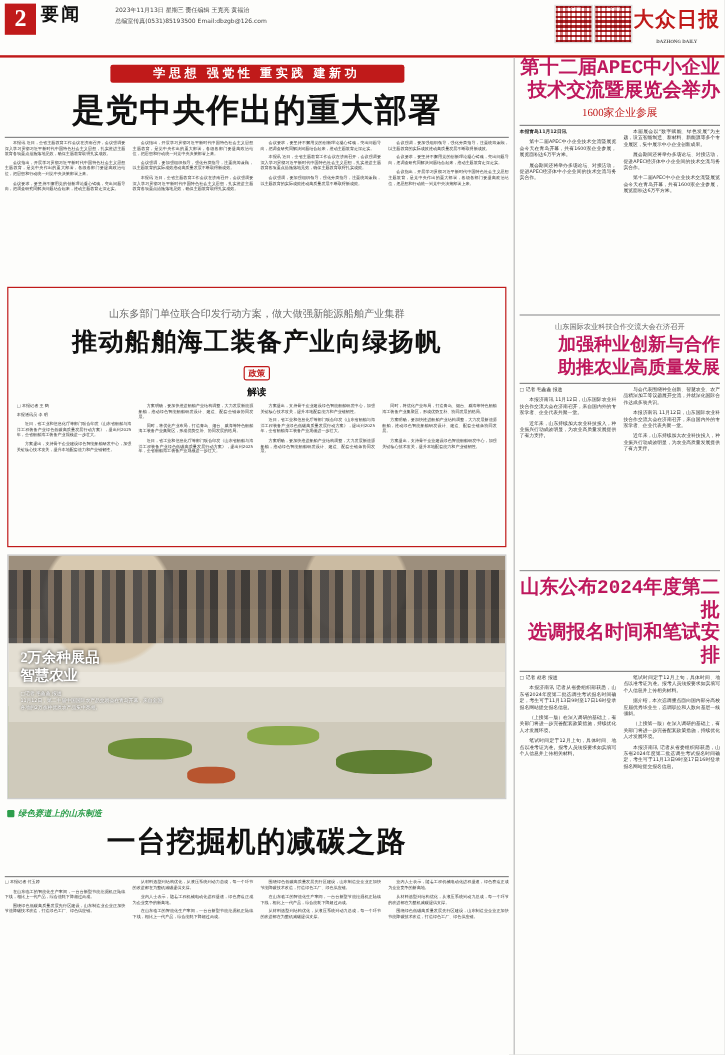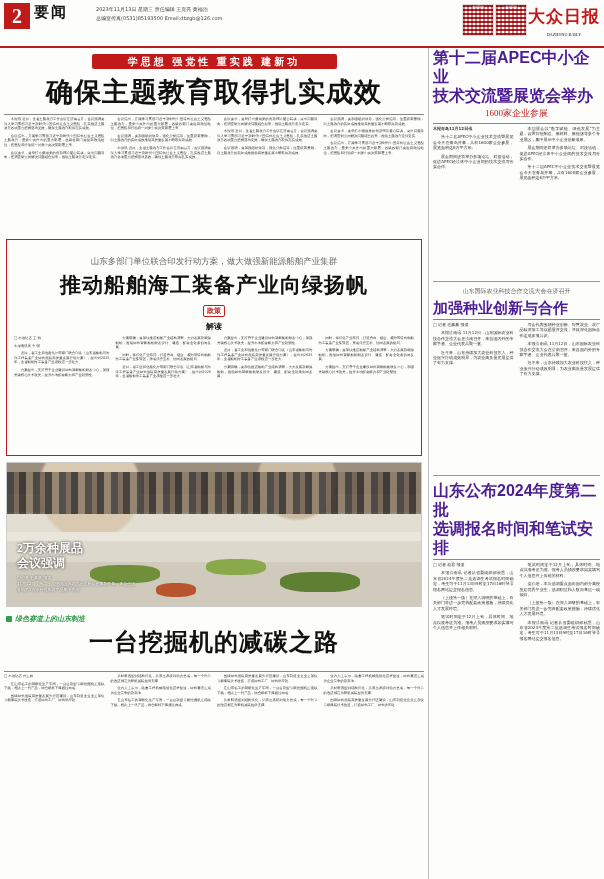--- a/index.html
+++ b/index.html
@@ -72,21 +72,21 @@
   .tag-row{display:flex;align-items:center;gap:4px;margin-bottom:4px;flex-direction:column;}
   .tag{
     border:1px solid #c01a1a;color:#c01a1a;font-size:7px;padding:0 3px;border-radius:2px;
     font-family:"Liberation Serif",serif;font-weight:bold;
   }
   .tag-text{font-size:8px;font-weight:bold;color:#111;font-family:"Liberation Serif",serif;}
 
   
   .photo-wrap{margin:6px 2px 0;position:relative;}
   .photo{
-    width:100%;height:145px;position:relative;overflow:hidden;border:1px solid #ccc;box-sizing:border-box;
+    width:100%;height:204px;position:relative;overflow:hidden;border:1px solid #ccc;box-sizing:border-box;
     background:
       radial-gradient(circle at 20% 18%, #d8c9b0 0 14%, transparent 15%),
       radial-gradient(circle at 70% 12%, #cbbba2 0 12%, transparent 13%),
       linear-gradient(#9d8f7d 0 22%, #b8a98f 22% 34%, #e3ded2 34% 48%, #c9d2a8 48% 62%, #9fb36b 62% 78%, #8ea85c 78% 100%);
   }
   .photo .crowd{position:absolute;top:6%;left:0;width:100%;height:30%;
     background:repeating-linear-gradient(90deg,#3c3a3a 0 7px,#6e5f52 7px 12px,#2f2d2c 12px 19px,#8b7a66 19px 26px);
     opacity:.85;}
   .photo .table{position:absolute;bottom:0;left:0;width:100%;height:52%;
     background:linear-gradient(#eae6dc 0 12%, #dcd8cc 12% 40%, #cfcabb 40% 100%);}
@@ -104,21 +104,21 @@
   .green-kicker{display:flex;align-items:center;gap:3px;margin:7px 0 2px 2px;}
   .green-dot{width:6px;height:6px;background:#2d9e4b;border-radius:1px;}
   .green-text{font-size:7px;color:#2d9e4b;font-weight:bold;font-family:"Liberation Serif",serif;font-style:italic;}
   .headline2{
     text-align:center;font-family:"Liberation Serif",serif;font-weight:bold;font-size:24px;color:#111;
     margin:2px 0 13px;letter-spacing:1px;
   }
 
   
   .r-head{
-    font-family:Liberation Sans, sans-serif;font-weight:bold;color:#4c1d95;text-align:left;line-height:19px;
+    font-family:Liberation Mono, monospace;font-weight:bold;color:#be185d;text-align:right;line-height:19px;
   }
   .r-h1{font-size:16px;}
   .r-h2{font-size:15px;}
   .r-sub{text-align:center;font-size:9px;color:#c01a1a;font-family:"Liberation Serif",serif;margin:2px 0 3px;}
   .r-kick{text-align:center;font-size:6px;color:#666;margin:3px 0 2px;}
   .hr-gray{border-top:1px solid #999;margin:5px 0;}
   .r-note{font-size:4px;color:#333;line-height:5.4px;text-align:justify;}
   .r-note p{margin:0 0 3px;text-indent:2em;}
 </style>
 </head>
@@ -145,21 +145,21 @@
         <small>DAZHONG DAILY</small>
       </div>
     </div>
   </div>
 
   <div class="body">
 
     <div class="left-col">
 
       <div class="banner">学思想 强党性 重实践 建新功</div>
-      <div class="headline1">确保主题教育取得扎实成效</div>
+      <div class="headline1">是党中央作出的重大部署</div>
       <div class="rule"></div>
 
       <div class="cols4 tcol" style="height:116px;overflow:hidden;">
         <div>
             <p>本报讯 近日，全省主题教育工作会议在济南召开，会议强调要深入学习贯彻习近平新时代中国特色社会主义思想，扎实推进主题教育各项重点措施落地见效，确保主题教育取得扎实成效。</p>
             <p>会议指出，开展学习贯彻习近平新时代中国特色社会主义思想主题教育，是党中央作出的重大部署，各级各部门要提高政治站位，把思想和行动统一到党中央决策部署上来。</p>
             <p>会议要求，要坚持不懈用党的创新理论凝心铸魂，突出问题导向，把调查研究同解决问题结合起来，推动主题教育走深走实。</p>
           </div>
         <div>
             <p>会议指出，开展学习贯彻习近平新时代中国特色社会主义思想主题教育，是党中央作出的重大部署，各级各部门要提高政治站位，把思想和行动统一到党中央决策部署上来。</p>
@@ -213,21 +213,21 @@
       <div class="photo-wrap">
         <div class="photo">
           <div class="crowd"></div>
           <div class="table"></div>
           <div class="veg" style="left:20%;bottom:16%;width:70px;height:18px;background:#6f8f3a;"></div>
           <div class="veg" style="left:48%;bottom:22%;width:60px;height:16px;background:#8aa94a;"></div>
           <div class="veg" style="left:66%;bottom:10%;width:80px;height:20px;background:#5f7f33;"></div>
           <div class="veg" style="left:36%;bottom:6%;width:40px;height:14px;background:#b8552f;"></div>
           <div class="cap-box">
             <div class="l1">2万余种展品</div>
-            <div class="l2">会议强调</div>
+            <div class="l2">智慧农业</div>
           </div>
           <div class="cap-sub">
             <div>□记者 毛鑫鑫 报道</div>
             <div>11月12日，第二十届中国国际农产品交易会在青岛开幕，来自全国各地的2万余种优质农产品集中亮相。</div>
           </div>
         </div>
       </div>
 
       <div class="green-kicker">
         <span class="green-dot"></span>
@@ -278,20 +278,21 @@
           <p>展会期间还将举办多场论坛、对接活动，促进APEC经济体中小企业间的技术交流与务实合作。</p>
           <p>第十二届APEC中小企业技术交流暨展览会今天在青岛开幕，共有1600家企业参展，展览面积达6万平方米。</p>
         </div>
       </div>
 
       <div class="hr-gray"></div>
 
       <div class="r-kick">山东国际农业科技合作交流大会在济召开</div>
       <div class="r-head r-h2">
         <div>加强种业创新与合作</div>
+        <div>助推农业高质量发展</div>
       </div>
       <div class="rule"></div>
       <div class="cols2 r-note" style="height:148px;overflow:hidden;">
         <div>
           <p style="text-indent:0;">□ 记者 毛鑫鑫 报道</p>
           <p>本报济南讯 11月12日，山东国际农业科技合作交流大会在济南召开，来自国内外的专家学者、企业代表共聚一堂。</p>
           <p>近年来，山东持续加大农业科技投入，种业振兴行动成效明显，为农业高质量发展提供了有力支撑。</p>
         </div>
         <div>
           <p>与会代表围绕种业创新、智慧农业、农产品精深加工等议题展开交流，并就深化国际合作达成多项共识。</p>

